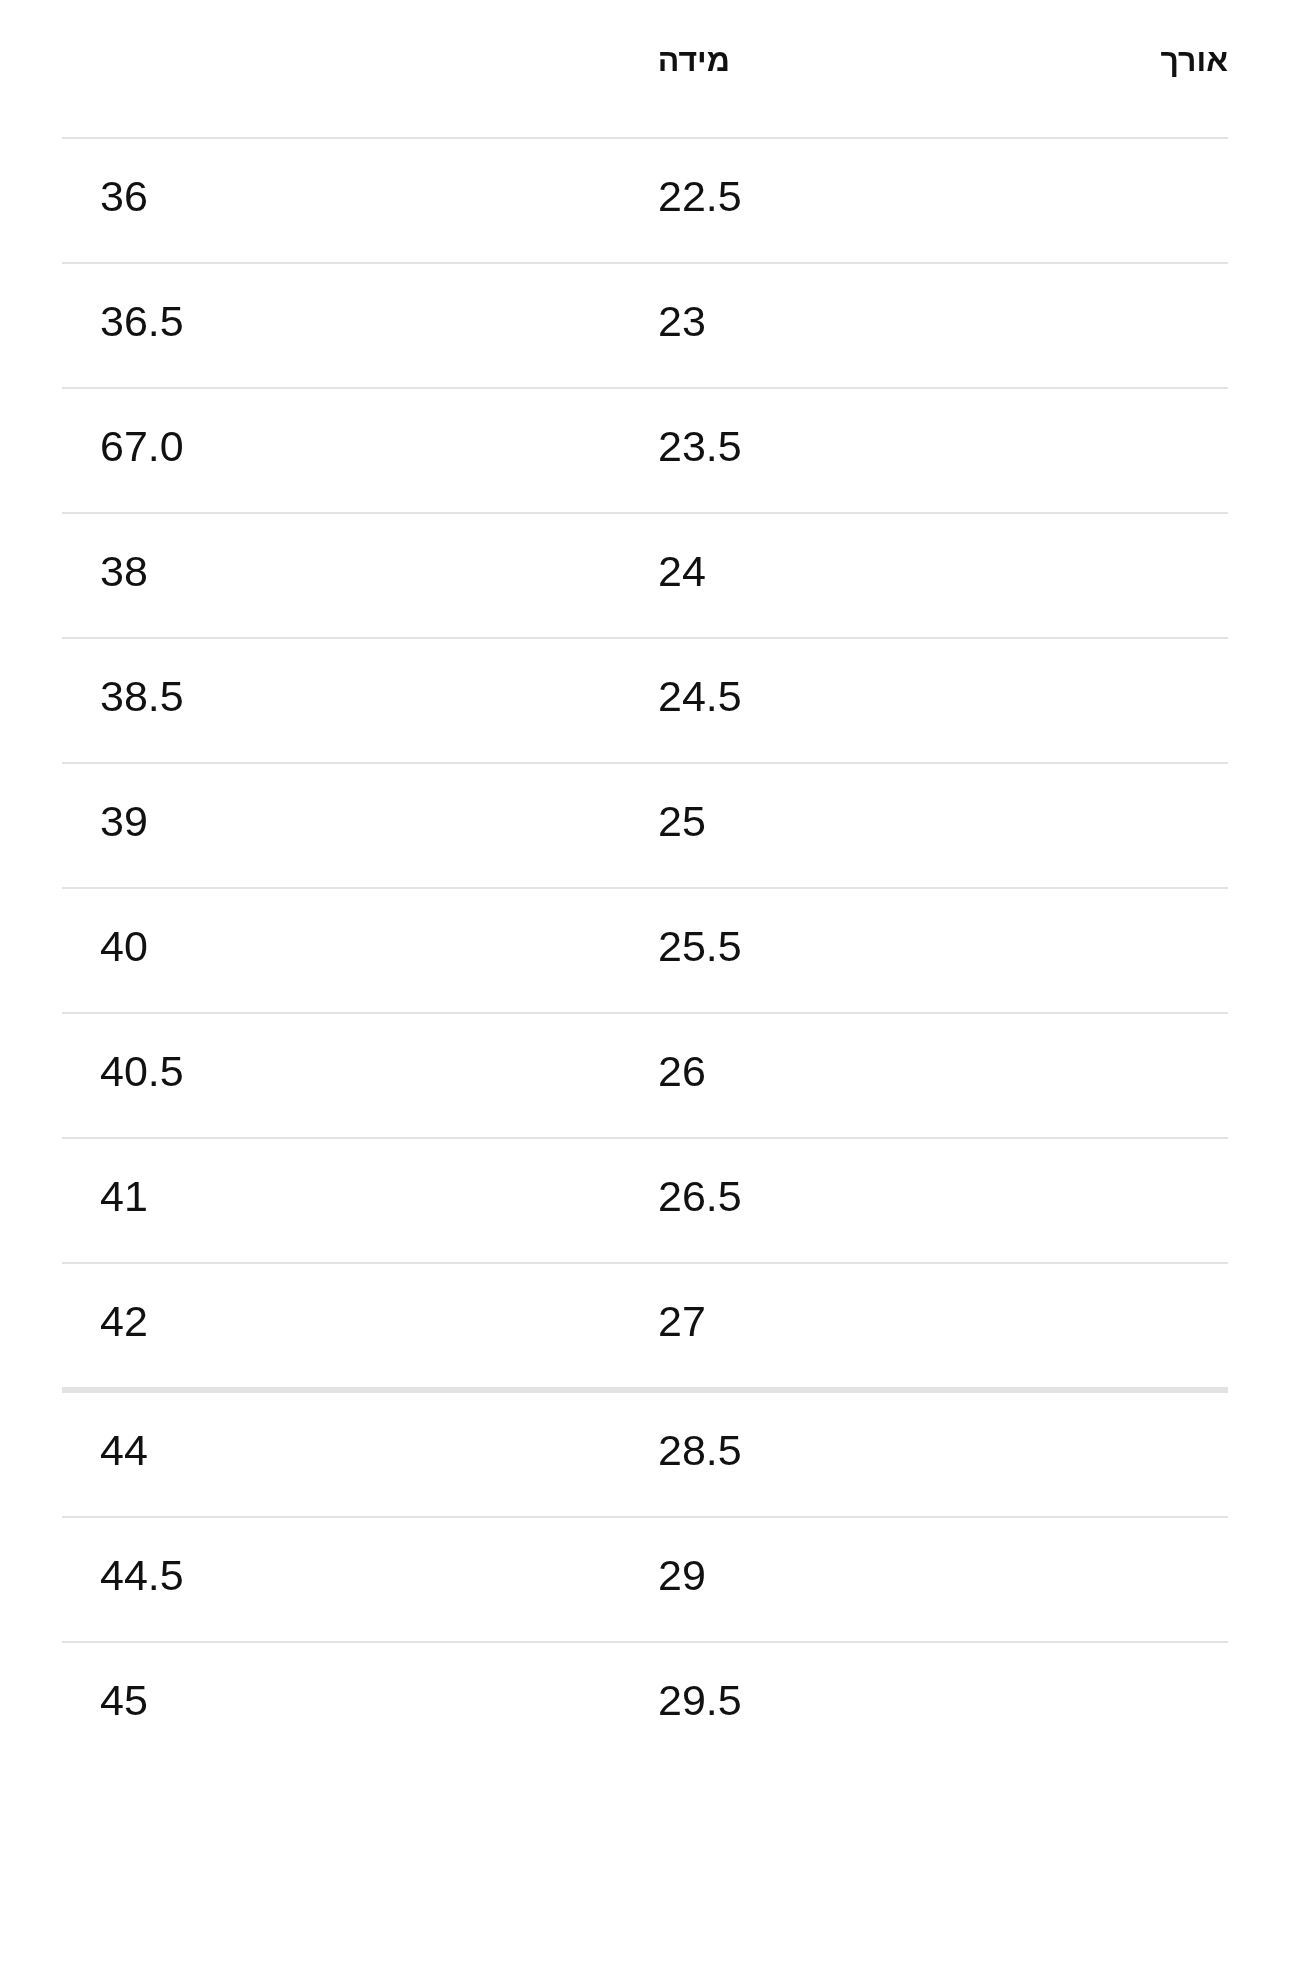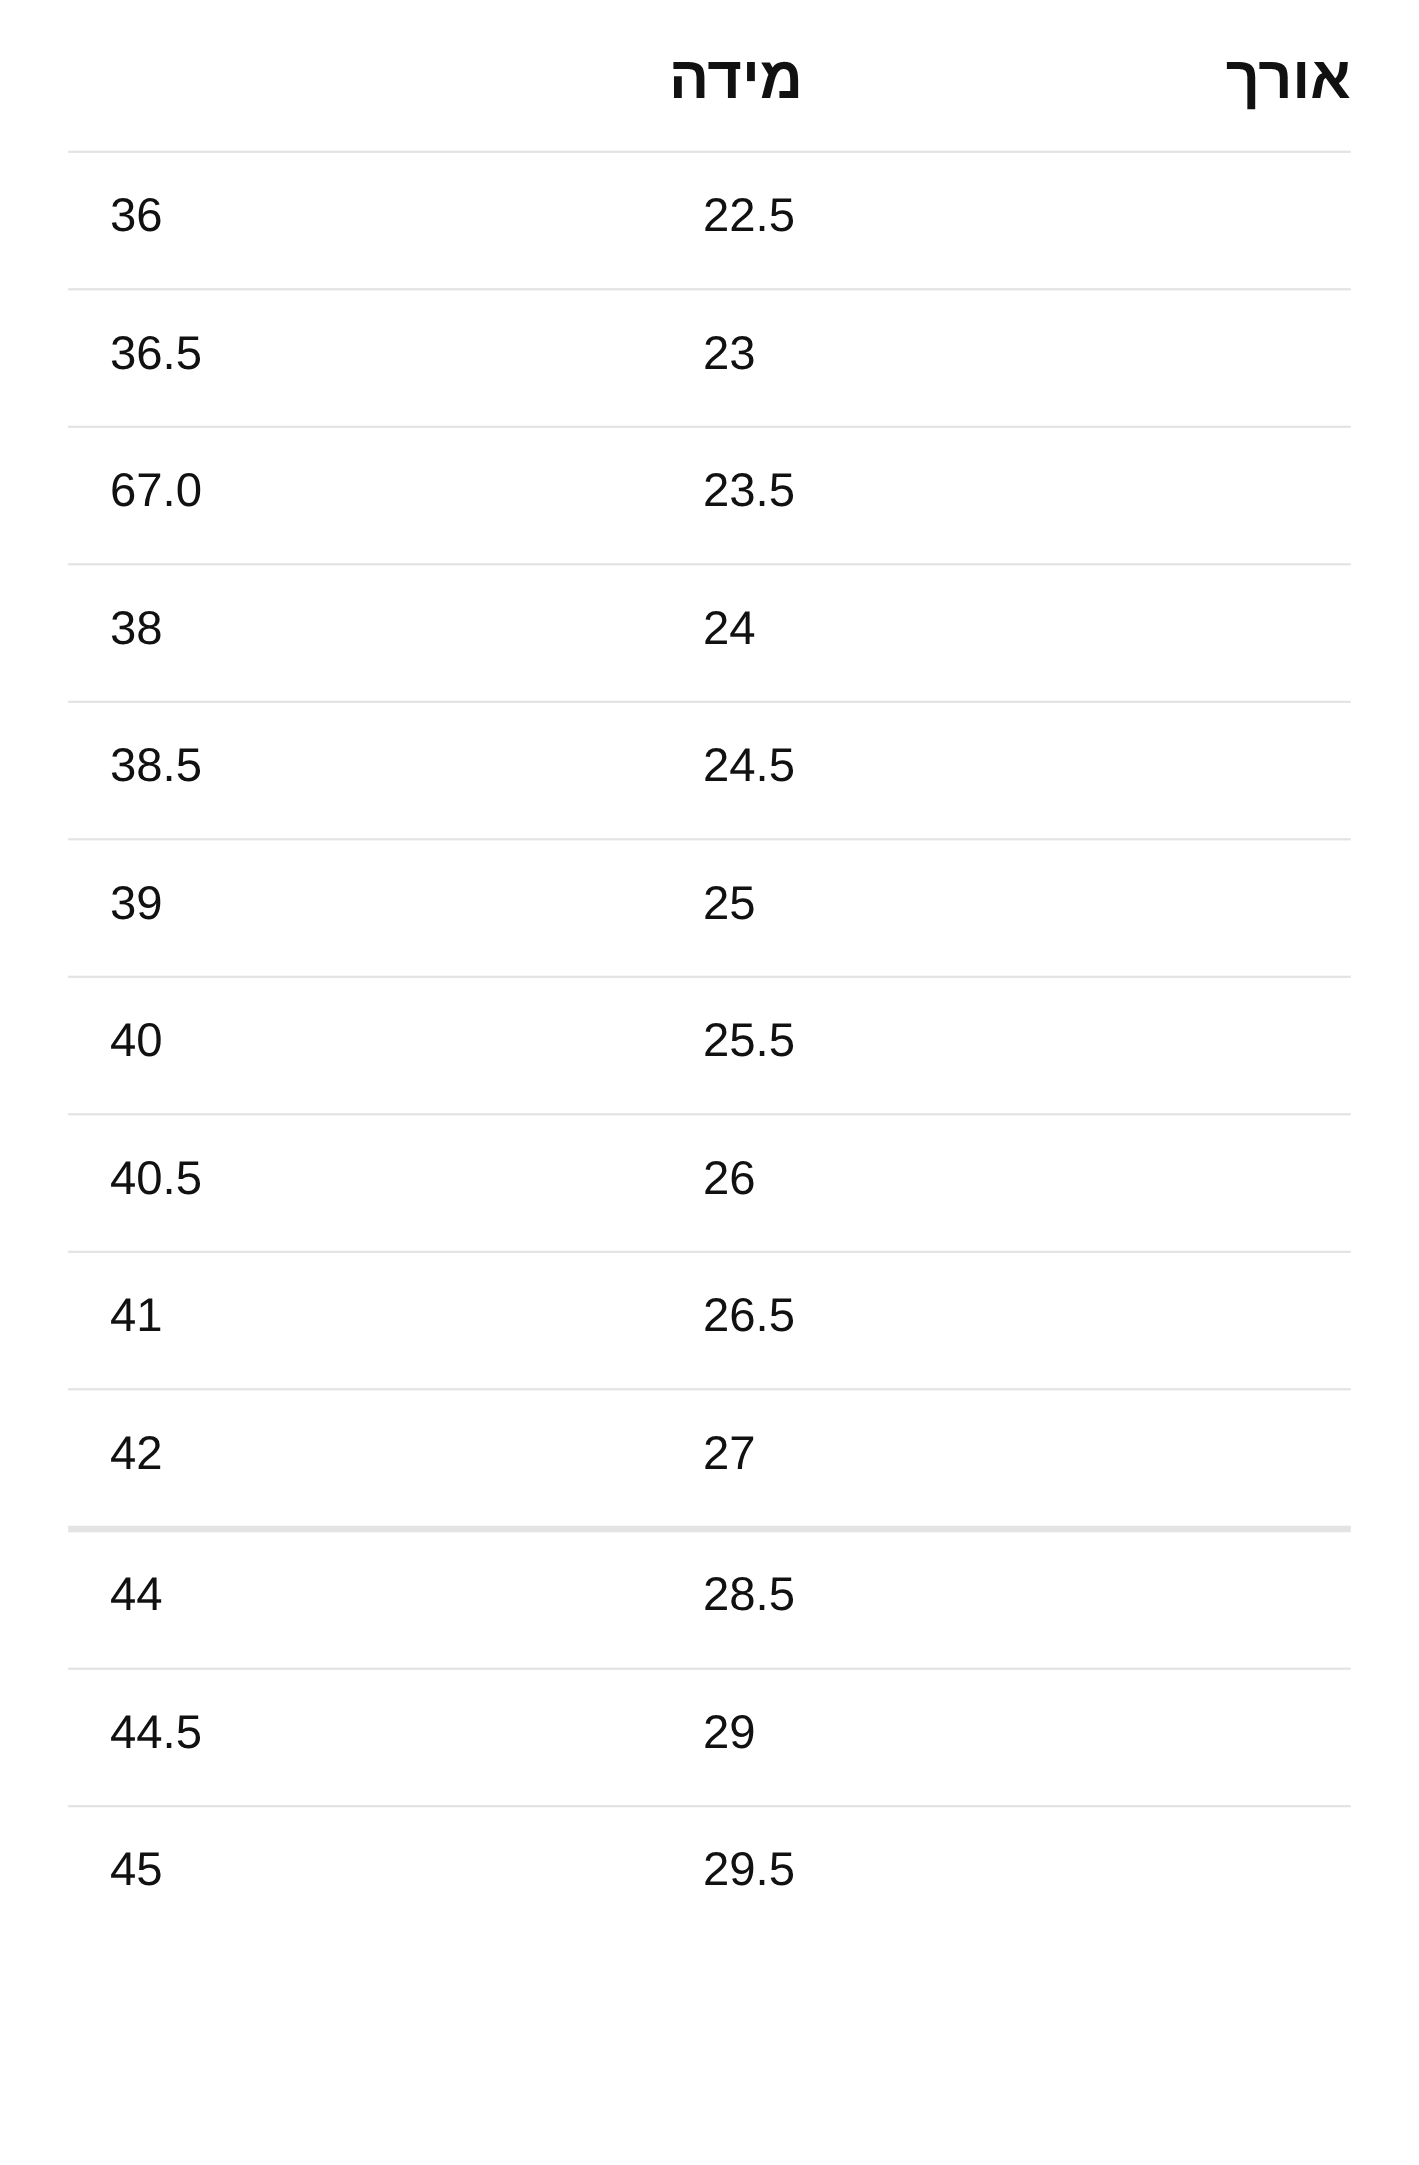--- a/index.html
+++ b/index.html
@@ -23,21 +23,21 @@
   }
 
   
   .chart-header {
     position: relative;
     height: 137px;
     box-sizing: border-box;
   }
   .chart-header .hcell {
     position: absolute;
-    font-size: 54px;
+    font-size: 32px;
     font-weight: 700;
     line-height: 1;
     color: #111111;
     white-space: nowrap;
     direction: rtl;
     unicode-bidi: isolate;
   }
   .chart-header .hcell-length {
     right: 62px;
     top: 44px;
@@ -69,21 +69,21 @@
     color: #111111;
     white-space: nowrap;
     direction: ltr;
     unicode-bidi: isolate;
   }
   .cell-size {
     left: 62px;
     margin-left: 38px;
   }
   .cell-length {
-    left: 639px;
+    left: 658px;
   }
 </style>
 </head>
 <body>
 
 <div class="size-chart">
 
   <div class="chart-header">
     <div class="hcell hcell-size">מידה</div>
     <div class="hcell hcell-length">אורך</div>

